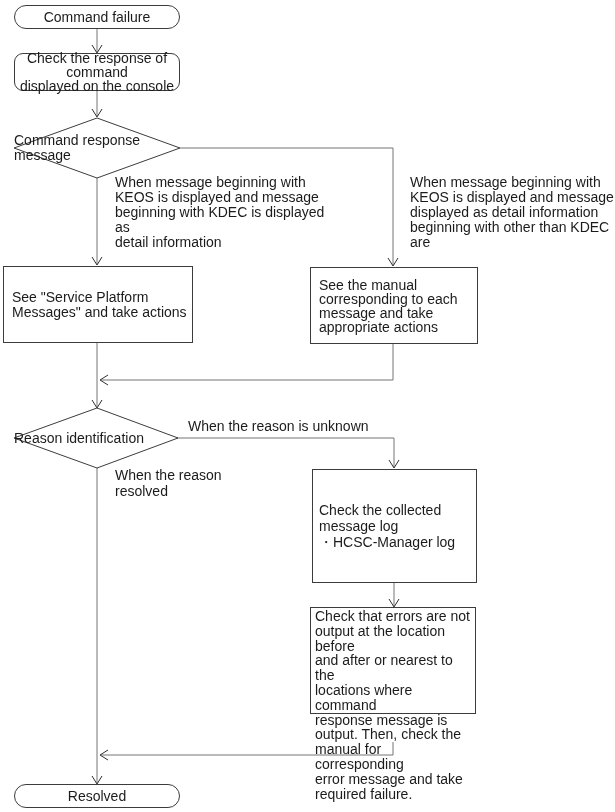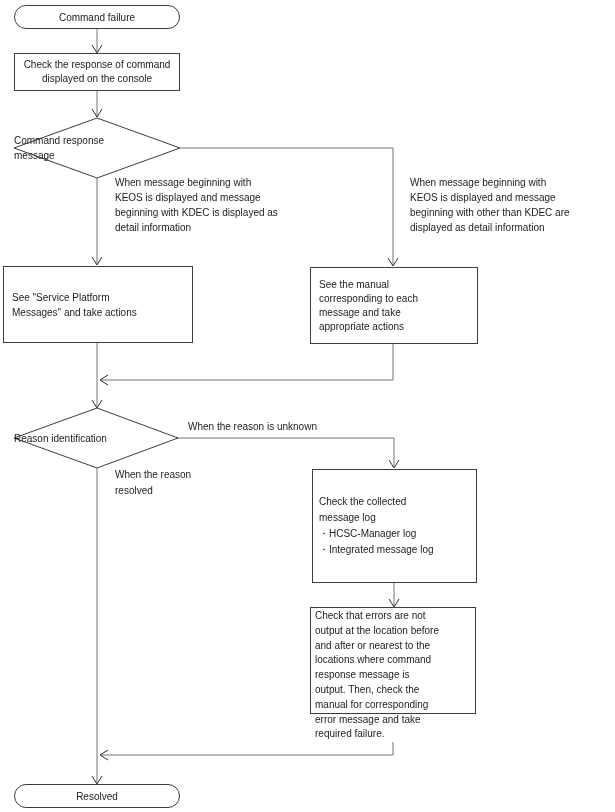--- a/index.html
+++ b/index.html
@@ -1,19 +1,19 @@
 <!DOCTYPE html>
 <html><head>
 <meta charset="utf-8">
 <style>
   html,body{margin:0;padding:0;background:#ffffff;}
   .canvas{
     position:relative;width:615px;height:812px;background:#ffffff;overflow:hidden;
     font-family:"Liberation Sans","DejaVu Sans",sans-serif;
-    color:#1b1b1b;font-size:10px;
+    color:#1b1b1b;font-size:14px;
   }
   svg.wires{position:absolute;left:0;top:0;width:615px;height:812px;}
   .node{position:absolute;box-sizing:border-box;background:#ffffff;}
   .terminator{
     border:1px solid #3c3c3c;border-radius:12px;
     display:flex;align-items:center;justify-content:center;text-align:center;
   }
   .process{border:1px solid #3c3c3c;}
   .vcenter{display:flex;flex-direction:column;justify-content:center;}
   .hcenter{align-items:center;text-align:center;}
@@ -61,42 +61,42 @@
     <g stroke="#3c3c3c" stroke-width="1" fill="#ffffff">
       <polygon points="97,118 180,148 97,178 14,148"></polygon>
       <polygon points="97,408 178,438 97,468 14,438"></polygon>
     </g>
   </svg>
 
   <div class="node terminator" style="left:14px;top:5px;width:166px;height:24px;">
     <span>Command failure</span>
   </div>
 
-  <div class="node process vcenter hcenter lh14" style="left:14px;top:53px;width:166px;height:38px;">
+  <div class="node process vcenter hcenter lh14" style="left:14px;top:53px;width:166px;height:38px;border-radius:9px;">
     <span class="ln">Check the response of command</span>
     <span class="ln">displayed on the console</span>
   </div>
 
   <div class="dlabel lh15" style="left:14px;top:133px;width:166px;">
     <span class="ln">Command response</span>
     <span class="ln">message</span>
   </div>
 
   <div class="lbl lh15" style="left:115px;top:175px;width:215px;">
     <span class="ln">When message beginning with</span>
     <span class="ln">KEOS is displayed and message</span>
     <span class="ln">beginning with KDEC is displayed as</span>
     <span class="ln">detail information</span>
   </div>
 
   <div class="lbl lh15" style="left:410px;top:175px;width:205px;">
     <span class="ln">When message beginning with</span>
     <span class="ln">KEOS is displayed and message</span>
+    <span class="ln">displayed as detail information</span>
     <span class="ln">beginning with other than KDEC are</span>
-    <span class="ln">displayed as detail information</span>
   </div>
 
   <div class="node process vcenter lh15 box-text-pad" style="left:3px;top:266px;width:190px;height:77px;">
     <span class="ln">See "Service Platform</span>
     <span class="ln">Messages" and take actions</span>
   </div>
 
   <div class="node process vcenter lh14 box-text-pad" style="left:310px;top:267px;width:168px;height:77px;">
     <span class="ln">See the manual</span>
     <span class="ln">corresponding to each</span>
@@ -114,21 +114,20 @@
 
   <div class="lbl lh16" style="left:115px;top:467px;width:130px;">
     <span class="ln">When the reason</span>
     <span class="ln">resolved</span>
   </div>
 
   <div class="node process vcenter lh16" style="left:312px;top:469px;width:165px;height:114px;padding-left:6px;padding-right:0;">
     <span class="ln">Check the collected</span>
     <span class="ln">message log</span>
     <span class="ln">・HCSC-Manager log</span>
-    <span class="ln">・Integrated message log</span>
   </div>
 
   <div class="node process" style="left:310px;top:607px;width:166px;height:107px;padding:1px 2px 0 4px;line-height:14.8px;">
     <span class="ln">Check that errors are not</span>
     <span class="ln">output at the location before</span>
     <span class="ln">and after or nearest to the</span>
     <span class="ln">locations where command</span>
     <span class="ln">response message is</span>
     <span class="ln">output. Then, check the</span>
     <span class="ln">manual for corresponding</span>

